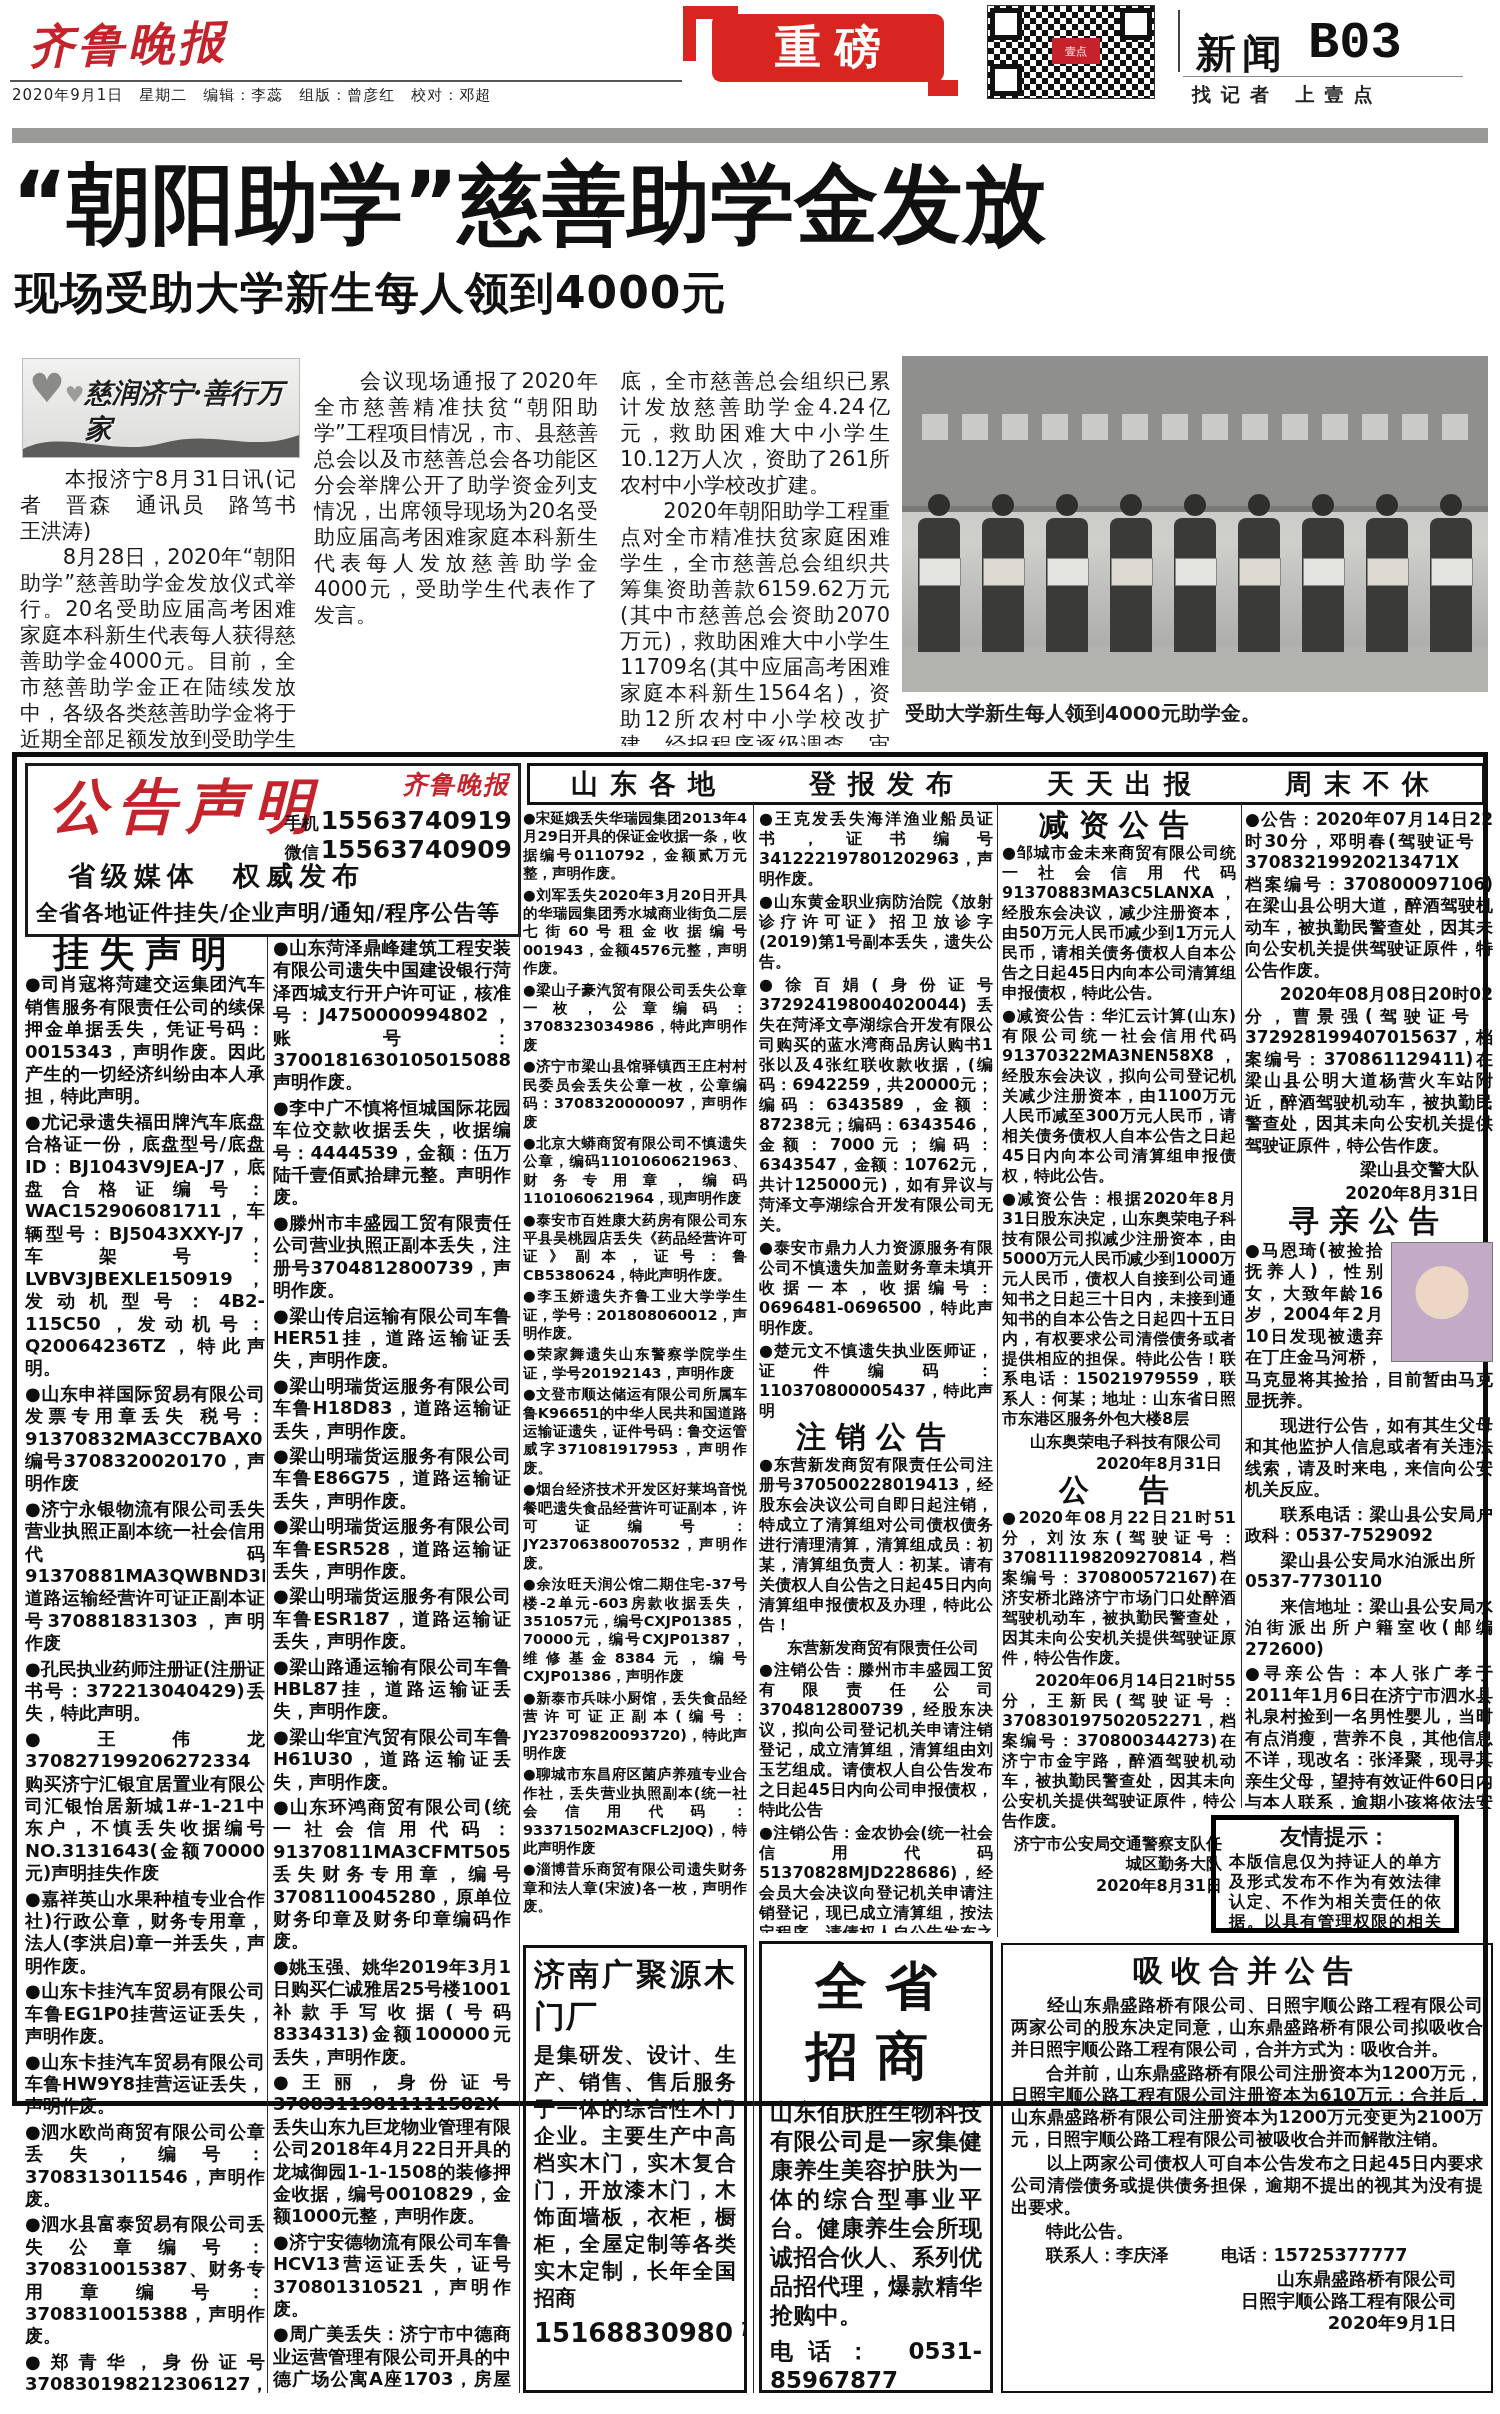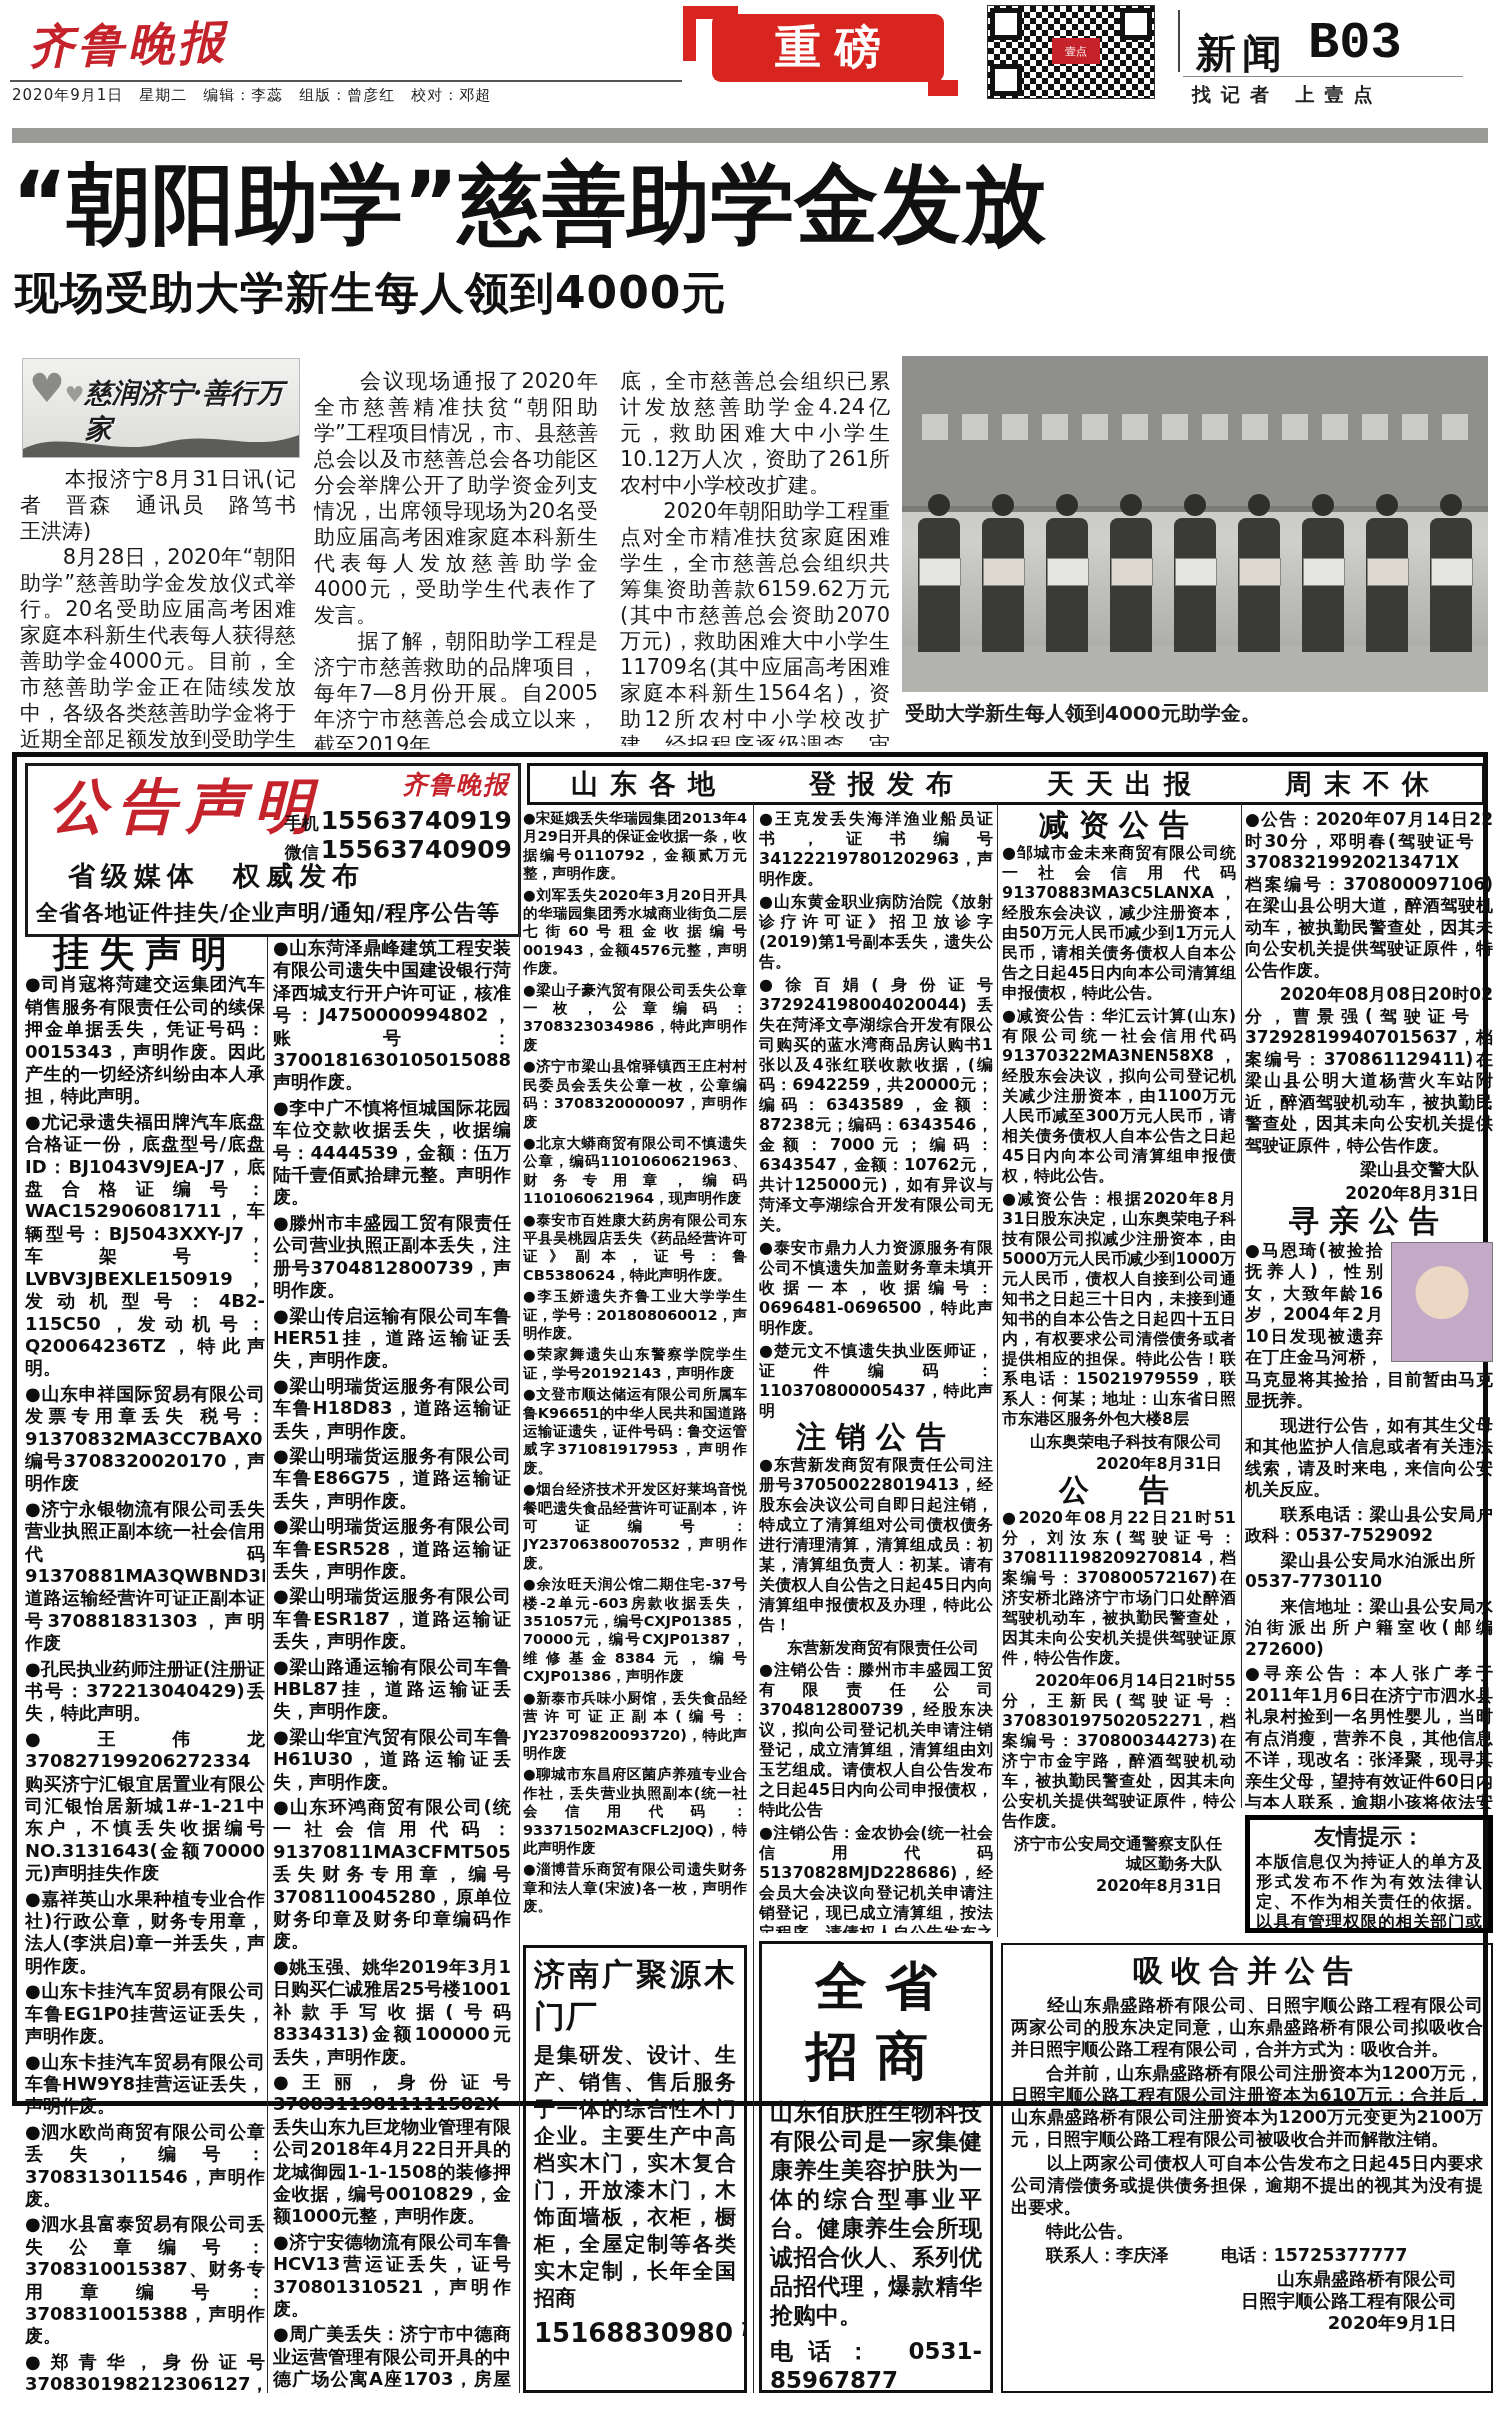--- a/index.html
+++ b/index.html
@@ -110,21 +110,21 @@
   #wood .ad-body{font-size:21px;line-height:27px;font-weight:800;}
   #wood .ad-phone{font-size:26px;font-weight:900;margin-top:4px;white-space:nowrap;}
   #recruit{left:742px;top:1184px;width:234px;height:452px;text-align:justify;}
   #recruit .ad-title{font-size:52px;font-weight:900;text-align:center;letter-spacing:18px;text-indent:18px;margin:2px 0 6px;}
   #recruit .ad-body{font-size:23px;line-height:29px;font-weight:800;}
   #recruit .ad-phone{font-size:23px;font-weight:900;margin-top:6px;}
   #merge{left:984px;top:1186px;width:492px;height:450px;border-width:2px;}
   #merge .ad-title{font-size:30px;font-weight:900;text-align:center;letter-spacing:8px;margin-bottom:2px;}
   #merge p{margin:0 0 2px;font-size:17.5px;line-height:22px;font-weight:800;text-align:justify;}
   #merge .msign{text-align:right;padding-right:26px;font-size:18px;font-weight:900;margin:0;}
-  #tips{left:1228px;top:1058px;width:248px;height:118px;border:5px solid #000;box-sizing:border-box;padding:2px 6px;}
+  #tips{left:1194px;top:1058px;width:248px;height:118px;border:5px solid #000;box-sizing:border-box;padding:2px 13px;}
   #tips .ad-title{font-size:22px;font-weight:900;text-align:center;}
   #tips .ad-body{font-size:16.5px;line-height:20px;font-weight:800;text-align:justify;}
 </style>
 </head>
 <body>
 
 <div id="page">
 
   <div class="abs logo-red" id="mast-logo">齐鲁晚报</div>
   <div class="abs" id="mast-rule"></div>
@@ -157,21 +157,20 @@
       <path d="M0,26 C40,6 90,34 140,20 C190,6 230,30 276,12 L276,34 L0,34 Z" fill="#5c5c5a"></path>
     </svg>
   </div>
 
   <div class="abs artcol" id="acol1">
       <p class="art">　　本报济宁8月31日讯(记者　晋森　通讯员　路笃书　王洪涛)</p>
       <p class="art">　　8月28日，2020年“朝阳助学”慈善助学金发放仪式举行。20名受助应届高考困难家庭本科新生代表每人获得慈善助学金4000元。目前，全市慈善助学金正在陆续发放中，各级各类慈善助学金将于近期全部足额发放到受助学生手中。</p>
     </div>
   <div class="abs artcol" id="acol2">
       <p class="art">　　会议现场通报了2020年全市慈善精准扶贫“朝阳助学”工程项目情况，市、县慈善总会以及市慈善总会各功能区分会举牌公开了助学资金列支情况，出席领导现场为20名受助应届高考困难家庭本科新生代表每人发放慈善助学金4000元，受助学生代表作了发言。</p>
-      <p class="art">　　据了解，朝阳助学工程是济宁市慈善救助的品牌项目，每年7—8月份开展。自2005年济宁市慈善总会成立以来，截至2019年</p>
     </div>
   <div class="abs artcol" id="acol3">
       <p class="art">底，全市慈善总会组织已累计发放慈善助学金4.24亿元，救助困难大中小学生10.12万人次，资助了261所农村中小学校改扩建。</p>
       <p class="art">　　2020年朝阳助学工程重点对全市精准扶贫家庭困难学生，全市慈善总会组织共筹集资助善款6159.62万元(其中市慈善总会资助2070万元)，救助困难大中小学生11709名(其中应届高考困难家庭本科新生1564名)，资助12所农村中小学校改扩建。经报程序逐级调查、审核、审批，各级各类慈善助学金将于近期全部足额发放到受助学生手中。</p>
     </div>
 
   <div class="abs" id="photo">
     <div class="backdrop"></div>
     <div class="floor"></div>
     <div class="people">

